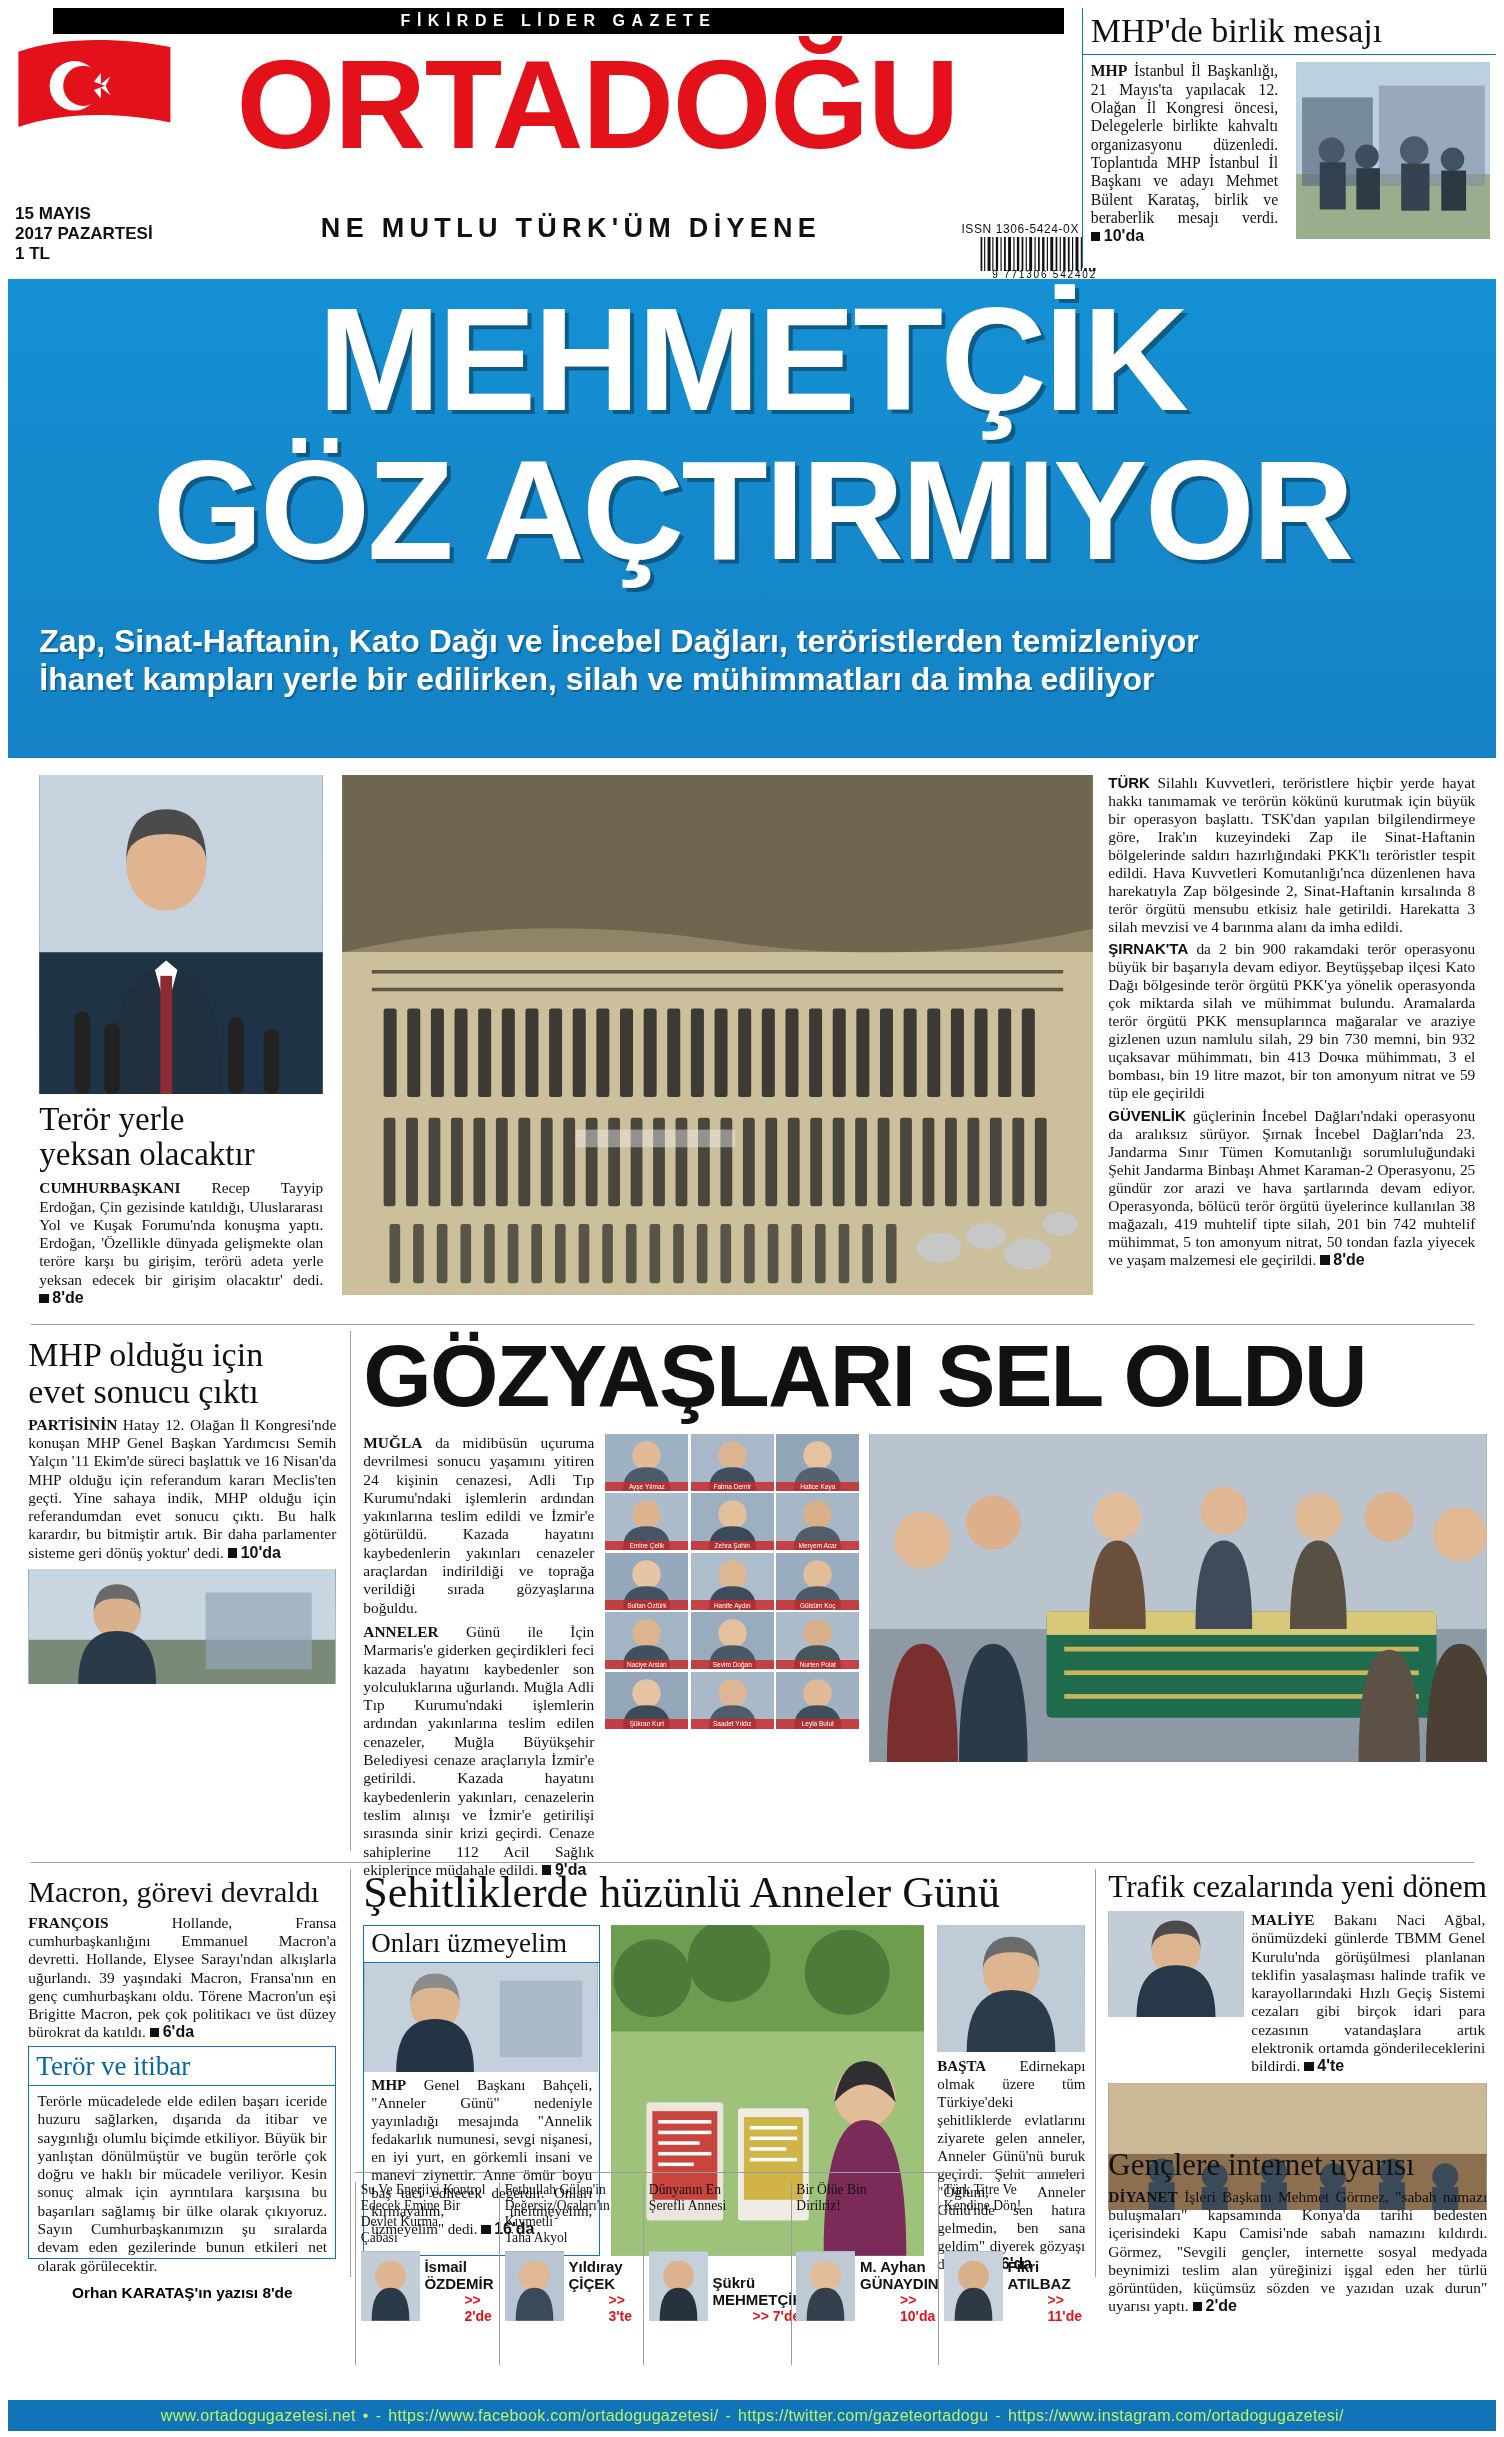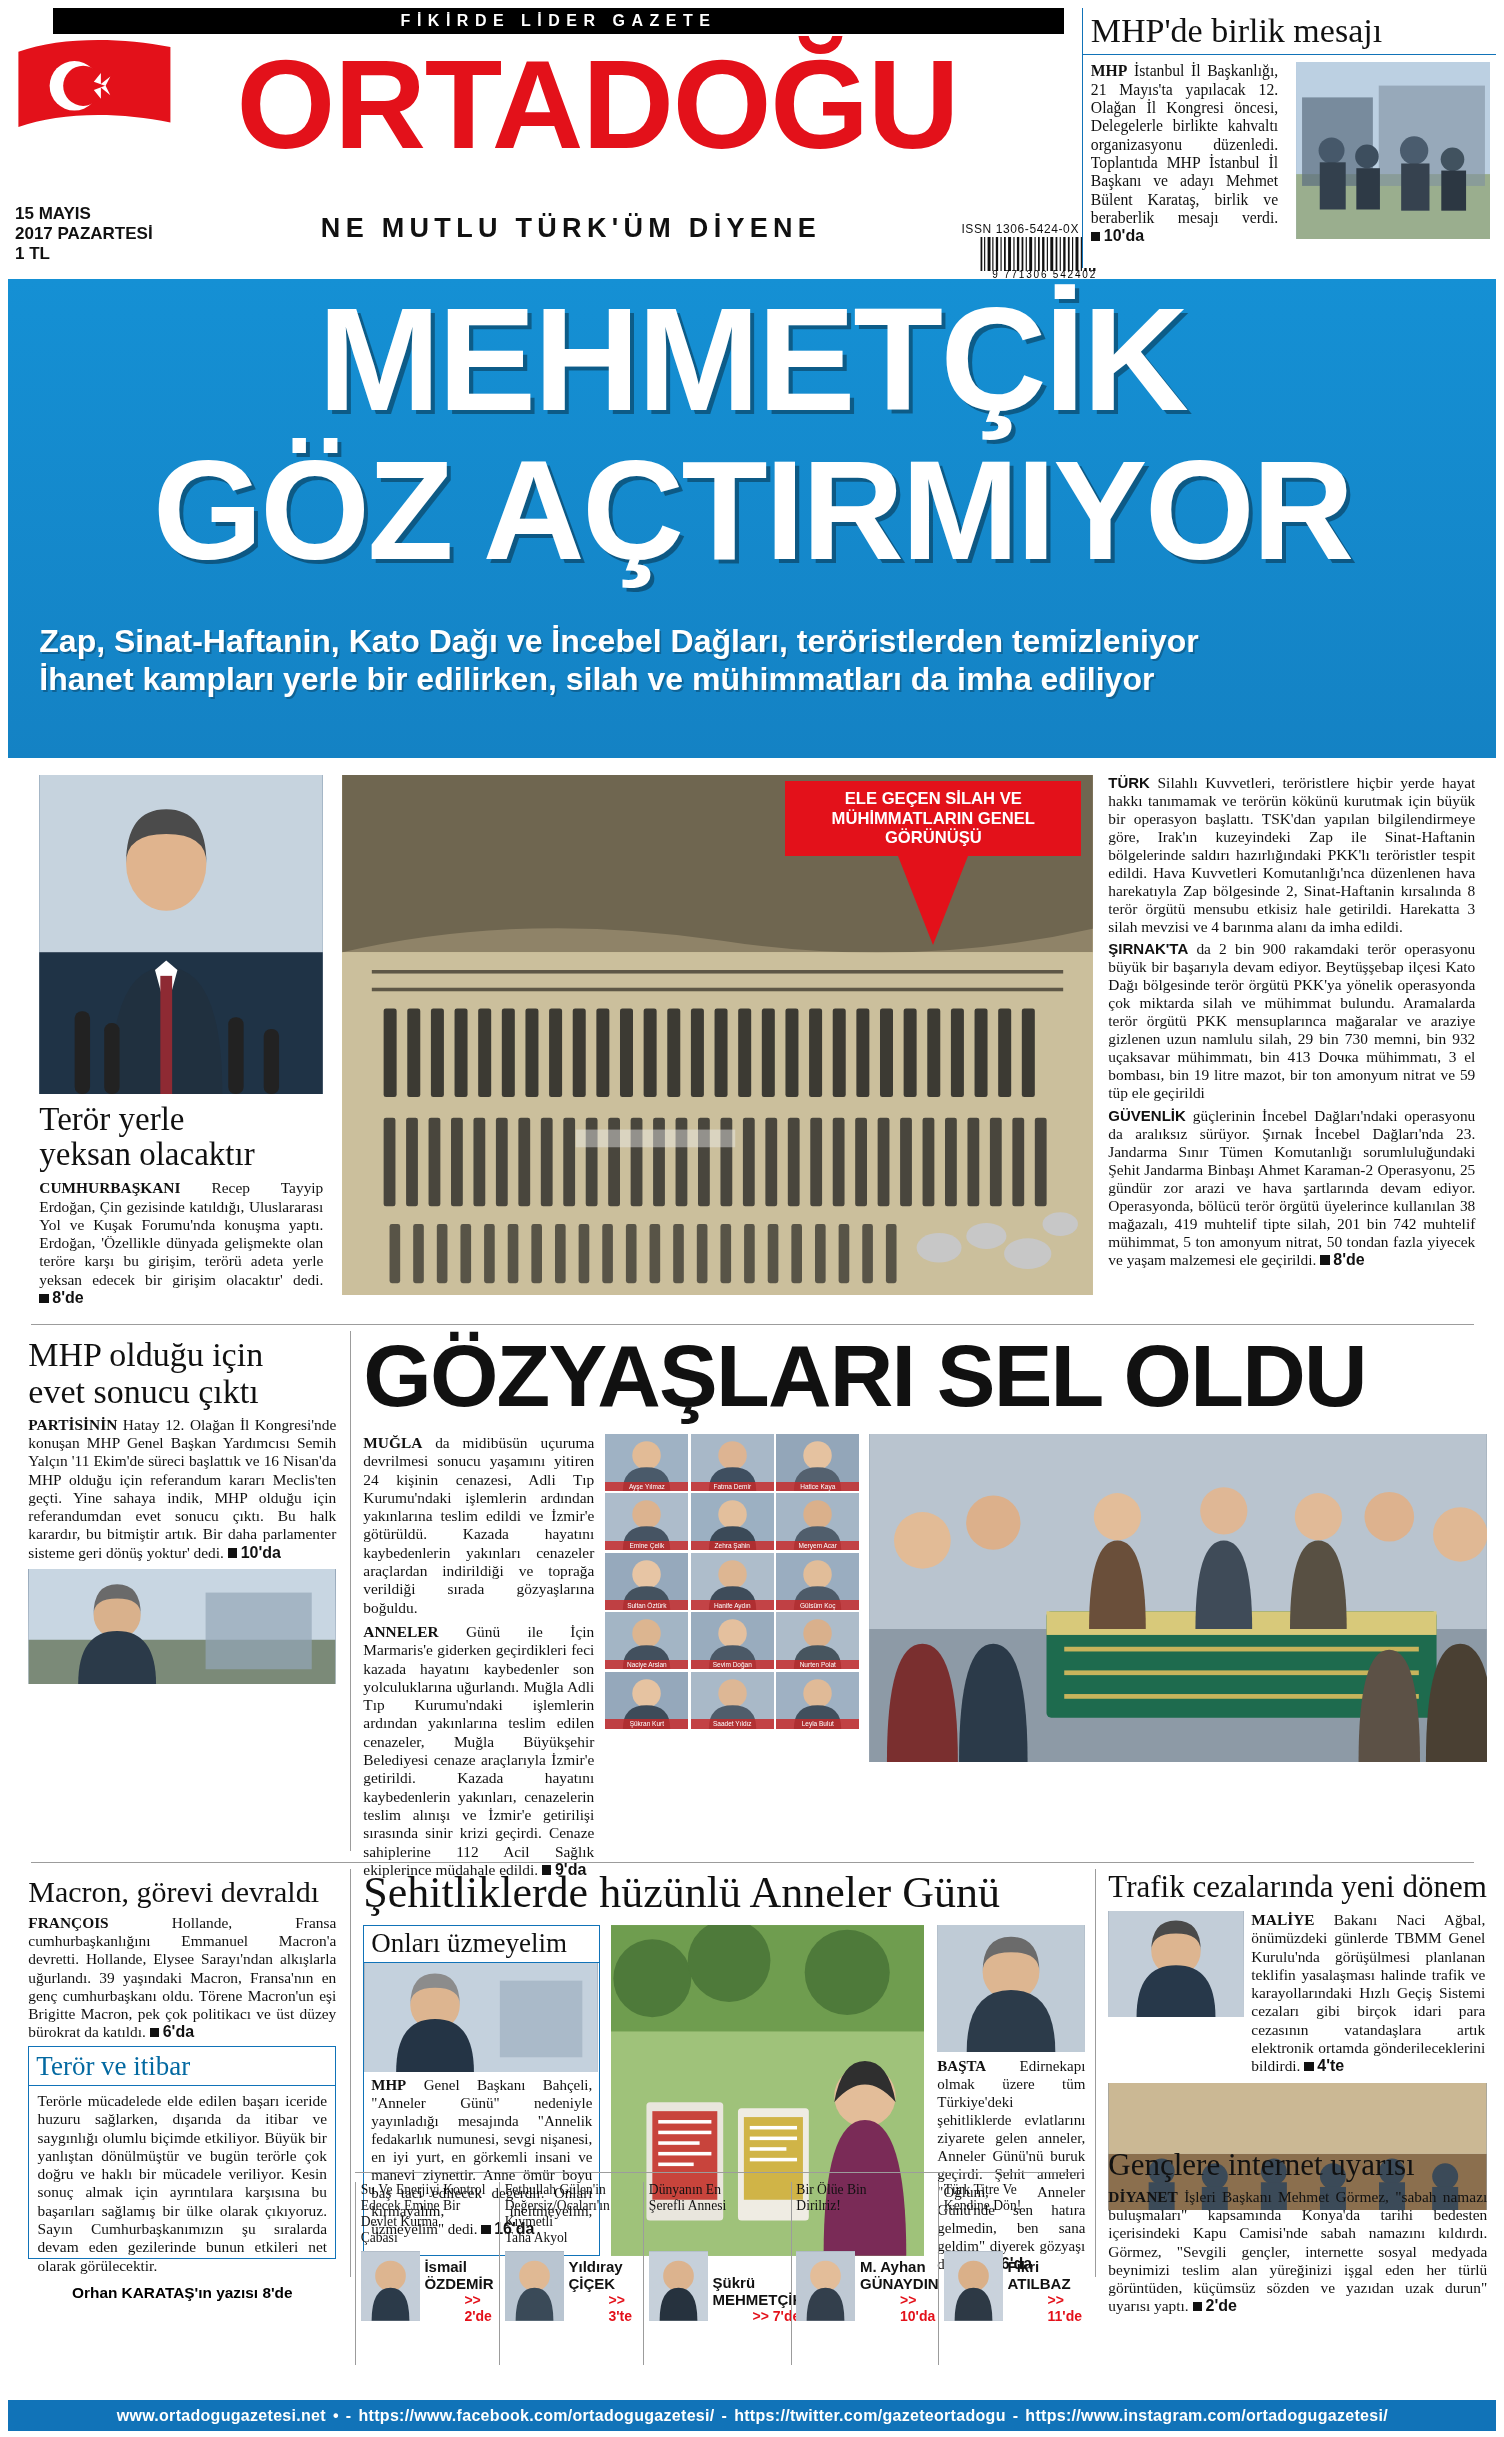--- a/index.html
+++ b/index.html
@@ -368,23 +368,23 @@
     font-family:"Liberation Sans", sans-serif; font-weight:bold; font-size:15px; color:#111;
   }
   .colm .cpg {
     font-family:"Liberation Sans", sans-serif; font-weight:bold; font-size:14px; color:#e3111a;margin-left:40px;
   }
   .colm .cbot { display:flex; align-items:flex-end; gap:4.7px; }
 
   
   .footer {
     position:absolute; left:8.3px; bottom:7px; width:1488px; height:31px;
-    background:#1173b8; color:#ffffff;
+    background:#1173b8; color:#bef264;
     font-family:"Liberation Sans", sans-serif;
-    font-weight:bold; font-size:16px;
+    font-weight:normal; font-size:16px;
     display:flex; align-items:center; justify-content:center;
     letter-spacing:0.3px;
   }
   .footer span { margin: 0 3.5px; }
 
   .thin-rule { position:absolute; background:#9c9c9c; }
 </style>
 </head>
 <body>
 
@@ -613,24 +613,20 @@
         </g>
         <g fill="#c7c7c7">
           <ellipse cx="1010" cy="800" rx="38" ry="25"></ellipse>
             <ellipse cx="1090" cy="780" rx="34" ry="22"></ellipse>
           <ellipse cx="1160" cy="810" rx="40" ry="26"></ellipse>
             <ellipse cx="1215" cy="760" rx="30" ry="20"></ellipse>
         </g>
         <rect x="395" y="600" width="270" height="30" fill="#eee" opacity=".45"></rect>
       </svg>
 
-      <div class="redflag">
-        <div class="rf-box">ELE GEÇEN SİLAH VE MÜHİMMATLARIN GENEL GÖRÜNÜŞÜ</div>
-        <div class="rf-point"></div>
-      </div>
     </div>
 
     <div class="lead-right">
       <p style="margin-bottom:4.7px;">
         <b>TÜRK</b>
         <span>Silahlı Kuvvetleri, teröristlere hiçbir yerde hayat hakkı tanımamak ve terörün kökünü kurutmak için büyük bir operasyon başlattı. TSK'dan yapılan bilgilendirmeye göre, Irak'ın kuzeyindeki Zap ile Sinat-Haftanin bölgelerinde saldırı hazırlığındaki PKK'lı teröristler tespit edildi. Hava Kuvvetleri Komutanlığı'nca düzenlenen hava harekatıyla Zap bölgesinde 2, Sinat-Haftanin kırsalında 8 terör örgütü mensubu etkisiz hale getirildi. Harekatta 3 silah mevzisi ve 4 barınma alanı da imha edildi.</span>
       </p>
       <p style="margin-bottom:4.7px;">
         <b>ŞIRNAK'TA</b>
         <span>da 2 bin 900 rakamdaki terör operasyonu büyük bir başarıyla devam ediyor. Beytüşşebap ilçesi Kato Dağı bölgesinde terör örgütü PKK'ya yönelik operasyonda çok miktarda silah ve mühimmat bulundu. Aramalarda terör örgütü PKK mensuplarınca mağaralar ve araziye gizlenen uzun namlulu silah, 29 bin 730 memni, bin 932 uçaksavar mühimmatı, bin 413 Dочка mühimmatı, 3 el bombası, bin 19 litre mazot, bir ton amonyum nitrat ve 59 tüp ele geçirildi</span>

